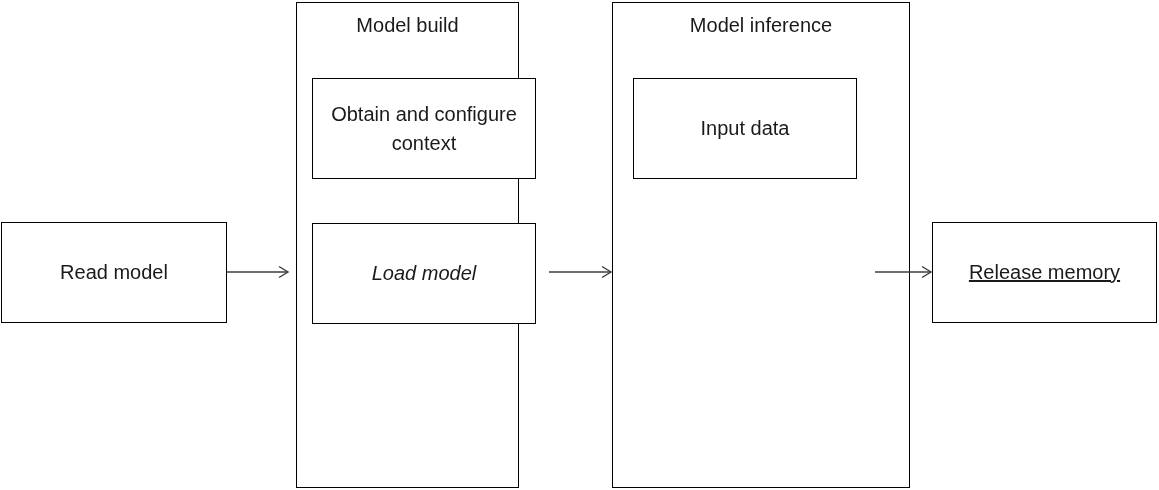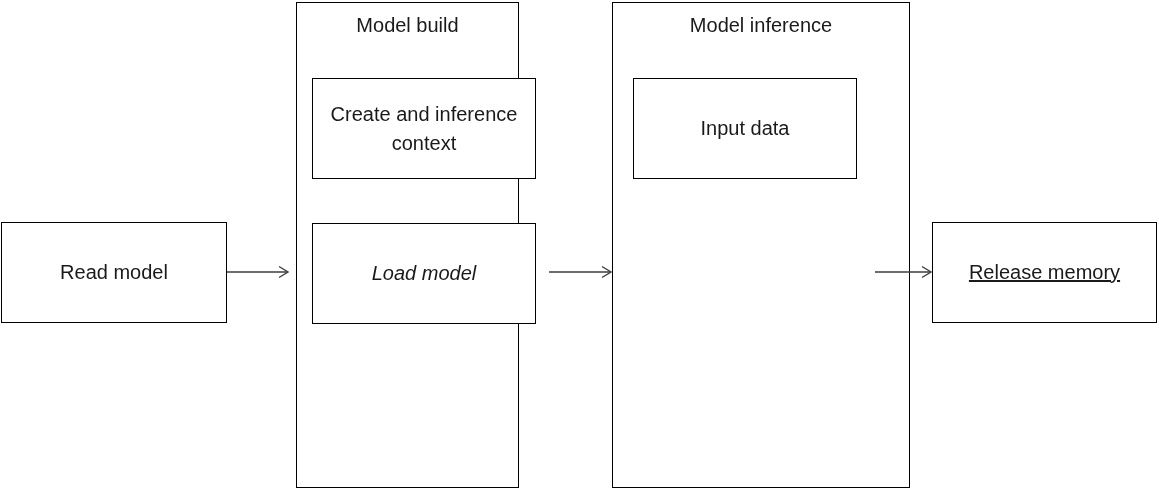--- a/index.html
+++ b/index.html
@@ -82,21 +82,21 @@
   </div>
 
   <svg class="arrow arrow-1" width="64" height="14" aria-hidden="true">
     <line x1="1" y1="7" x2="61" y2="7" stroke="currentColor" stroke-width="1.4"></line>
     <path d="M53 1.5 L62 7 L53 12.5" fill="none" stroke="currentColor" stroke-width="1.4"></path>
   </svg>
 
   <div class="group group-build">
     <div class="group-title">Model build</div>
     <div class="box step step-1">
-      <span>Create and inference context</span>
+      <span>Obtain and configure context</span>
     </div>
     <div class="box step step-2">
       <span>Load model</span>
     </div>
   </div>
 
   <svg class="arrow arrow-2" width="65" height="14" aria-hidden="true">
     <line x1="1" y1="7" x2="62" y2="7" stroke="currentColor" stroke-width="1.4"></line>
     <path d="M54 1.5 L63 7 L54 12.5" fill="none" stroke="currentColor" stroke-width="1.4"></path>
   </svg>

